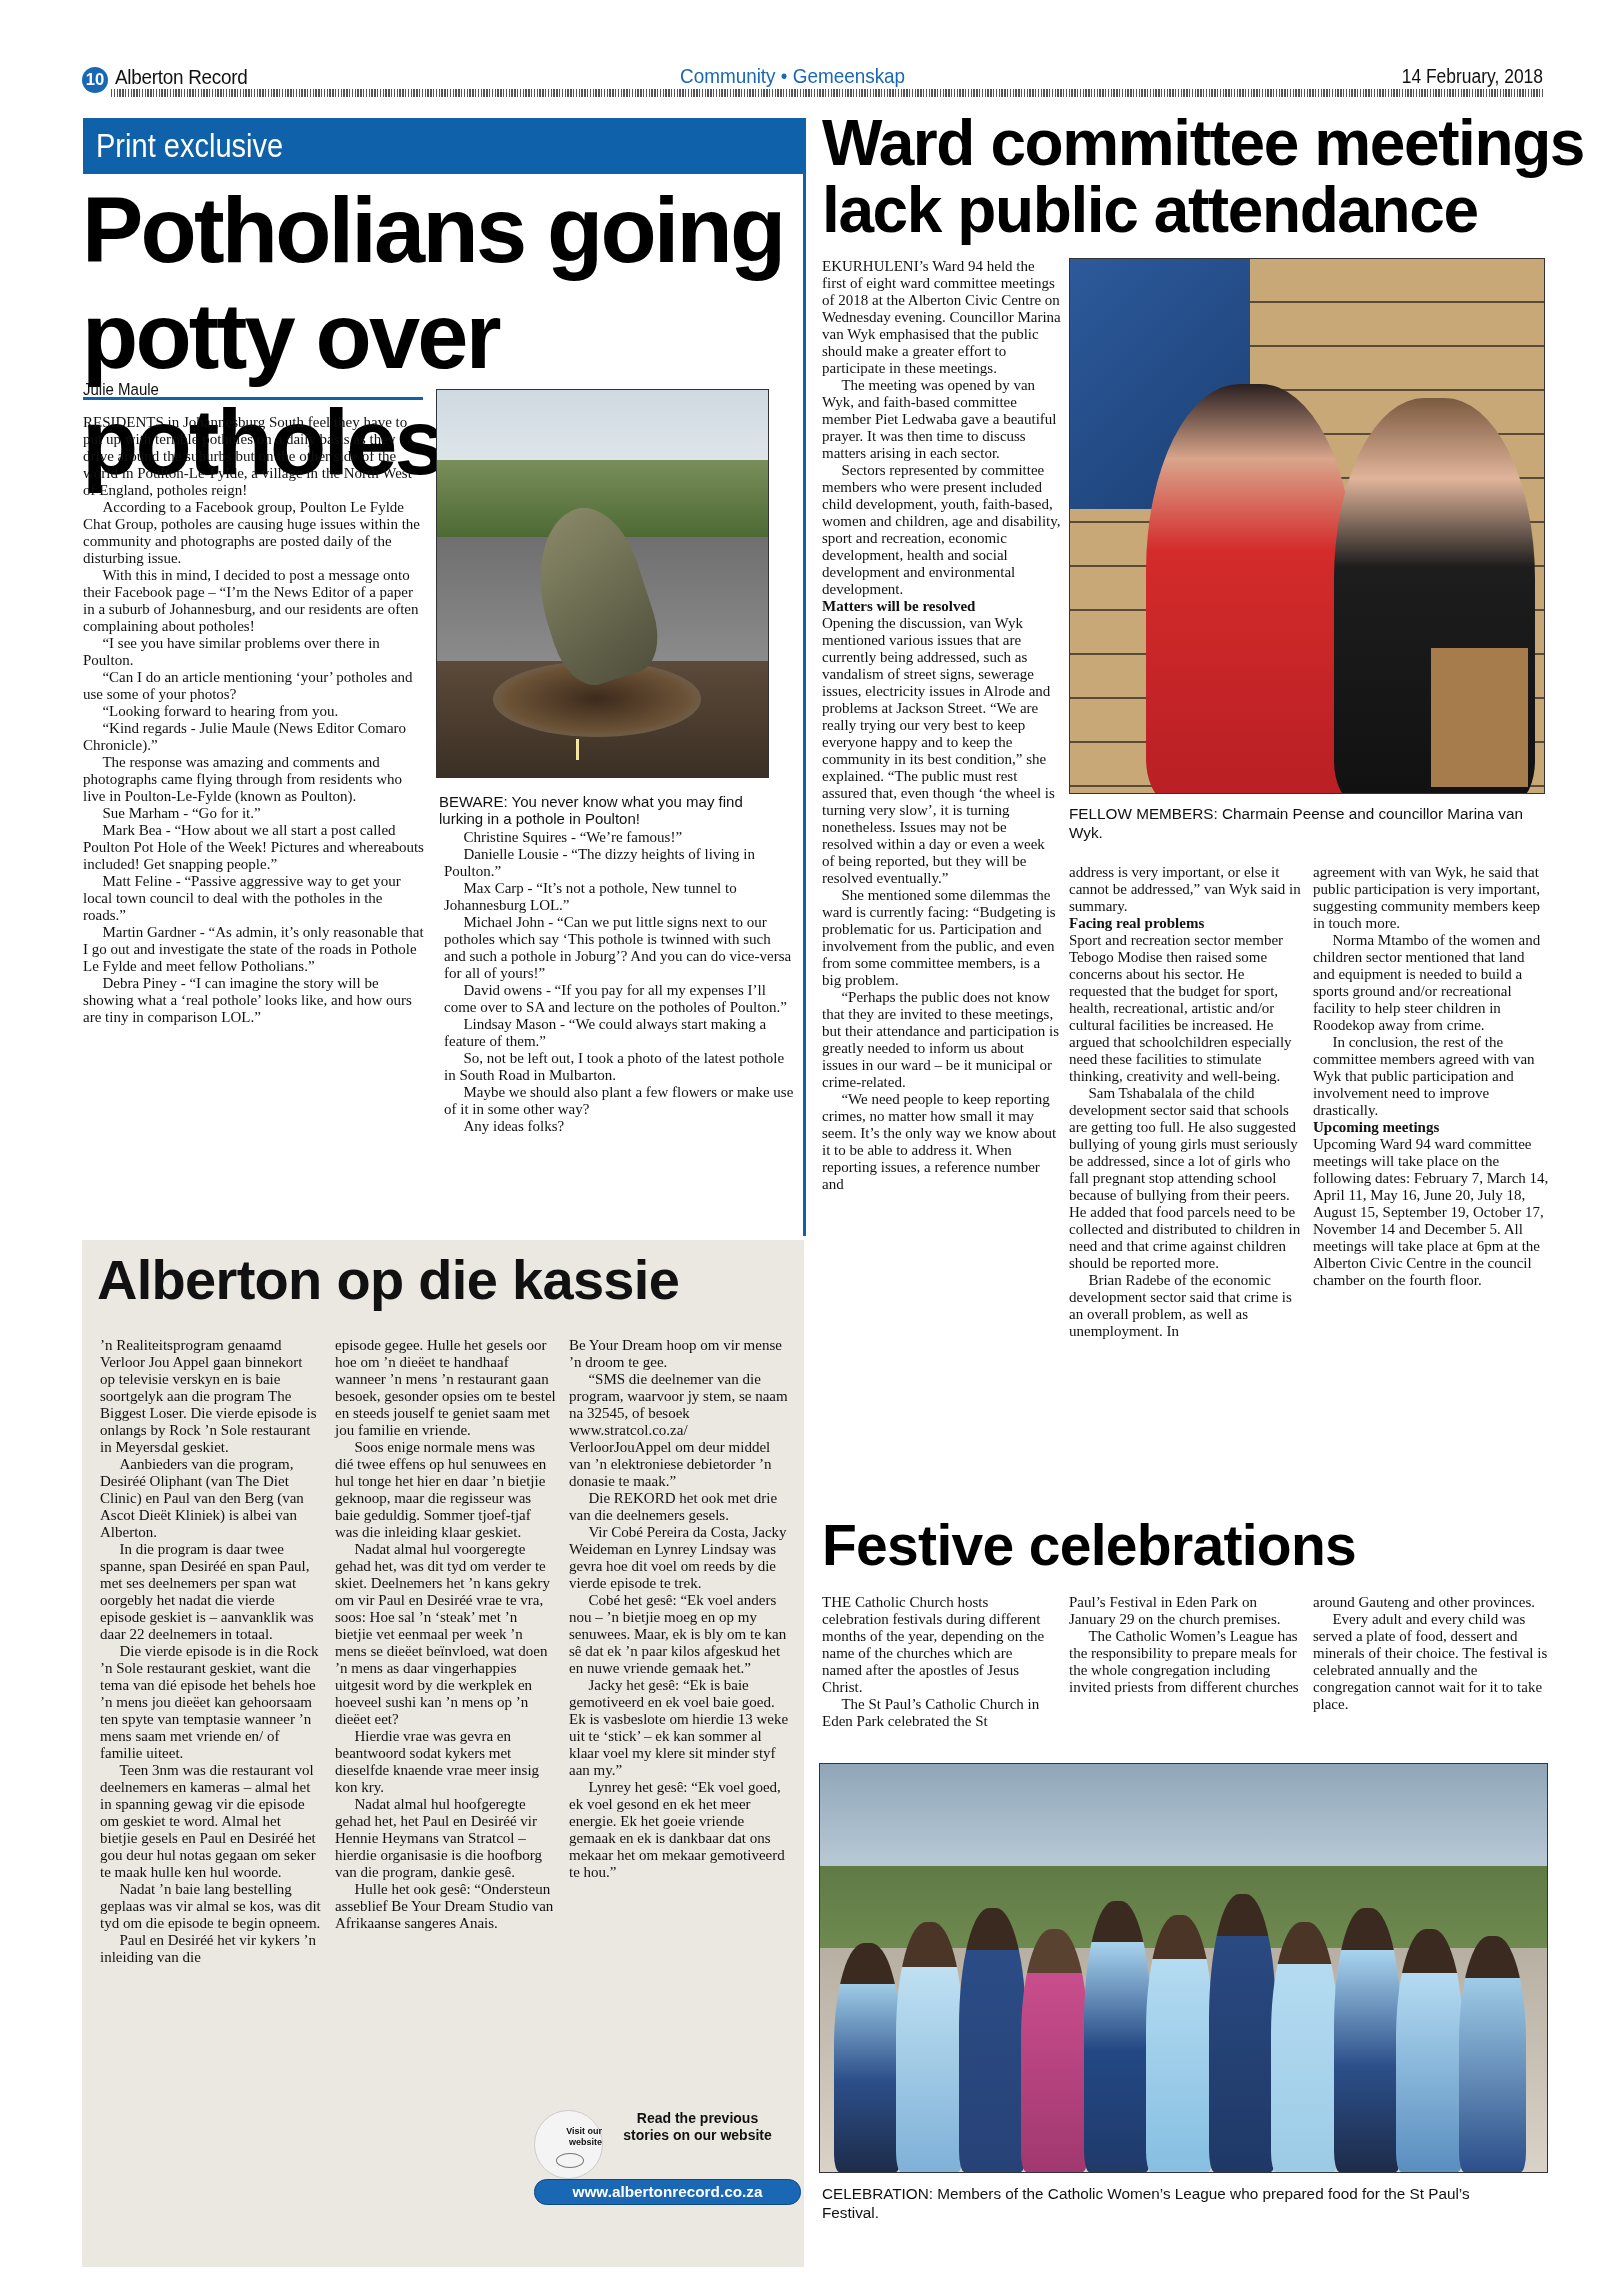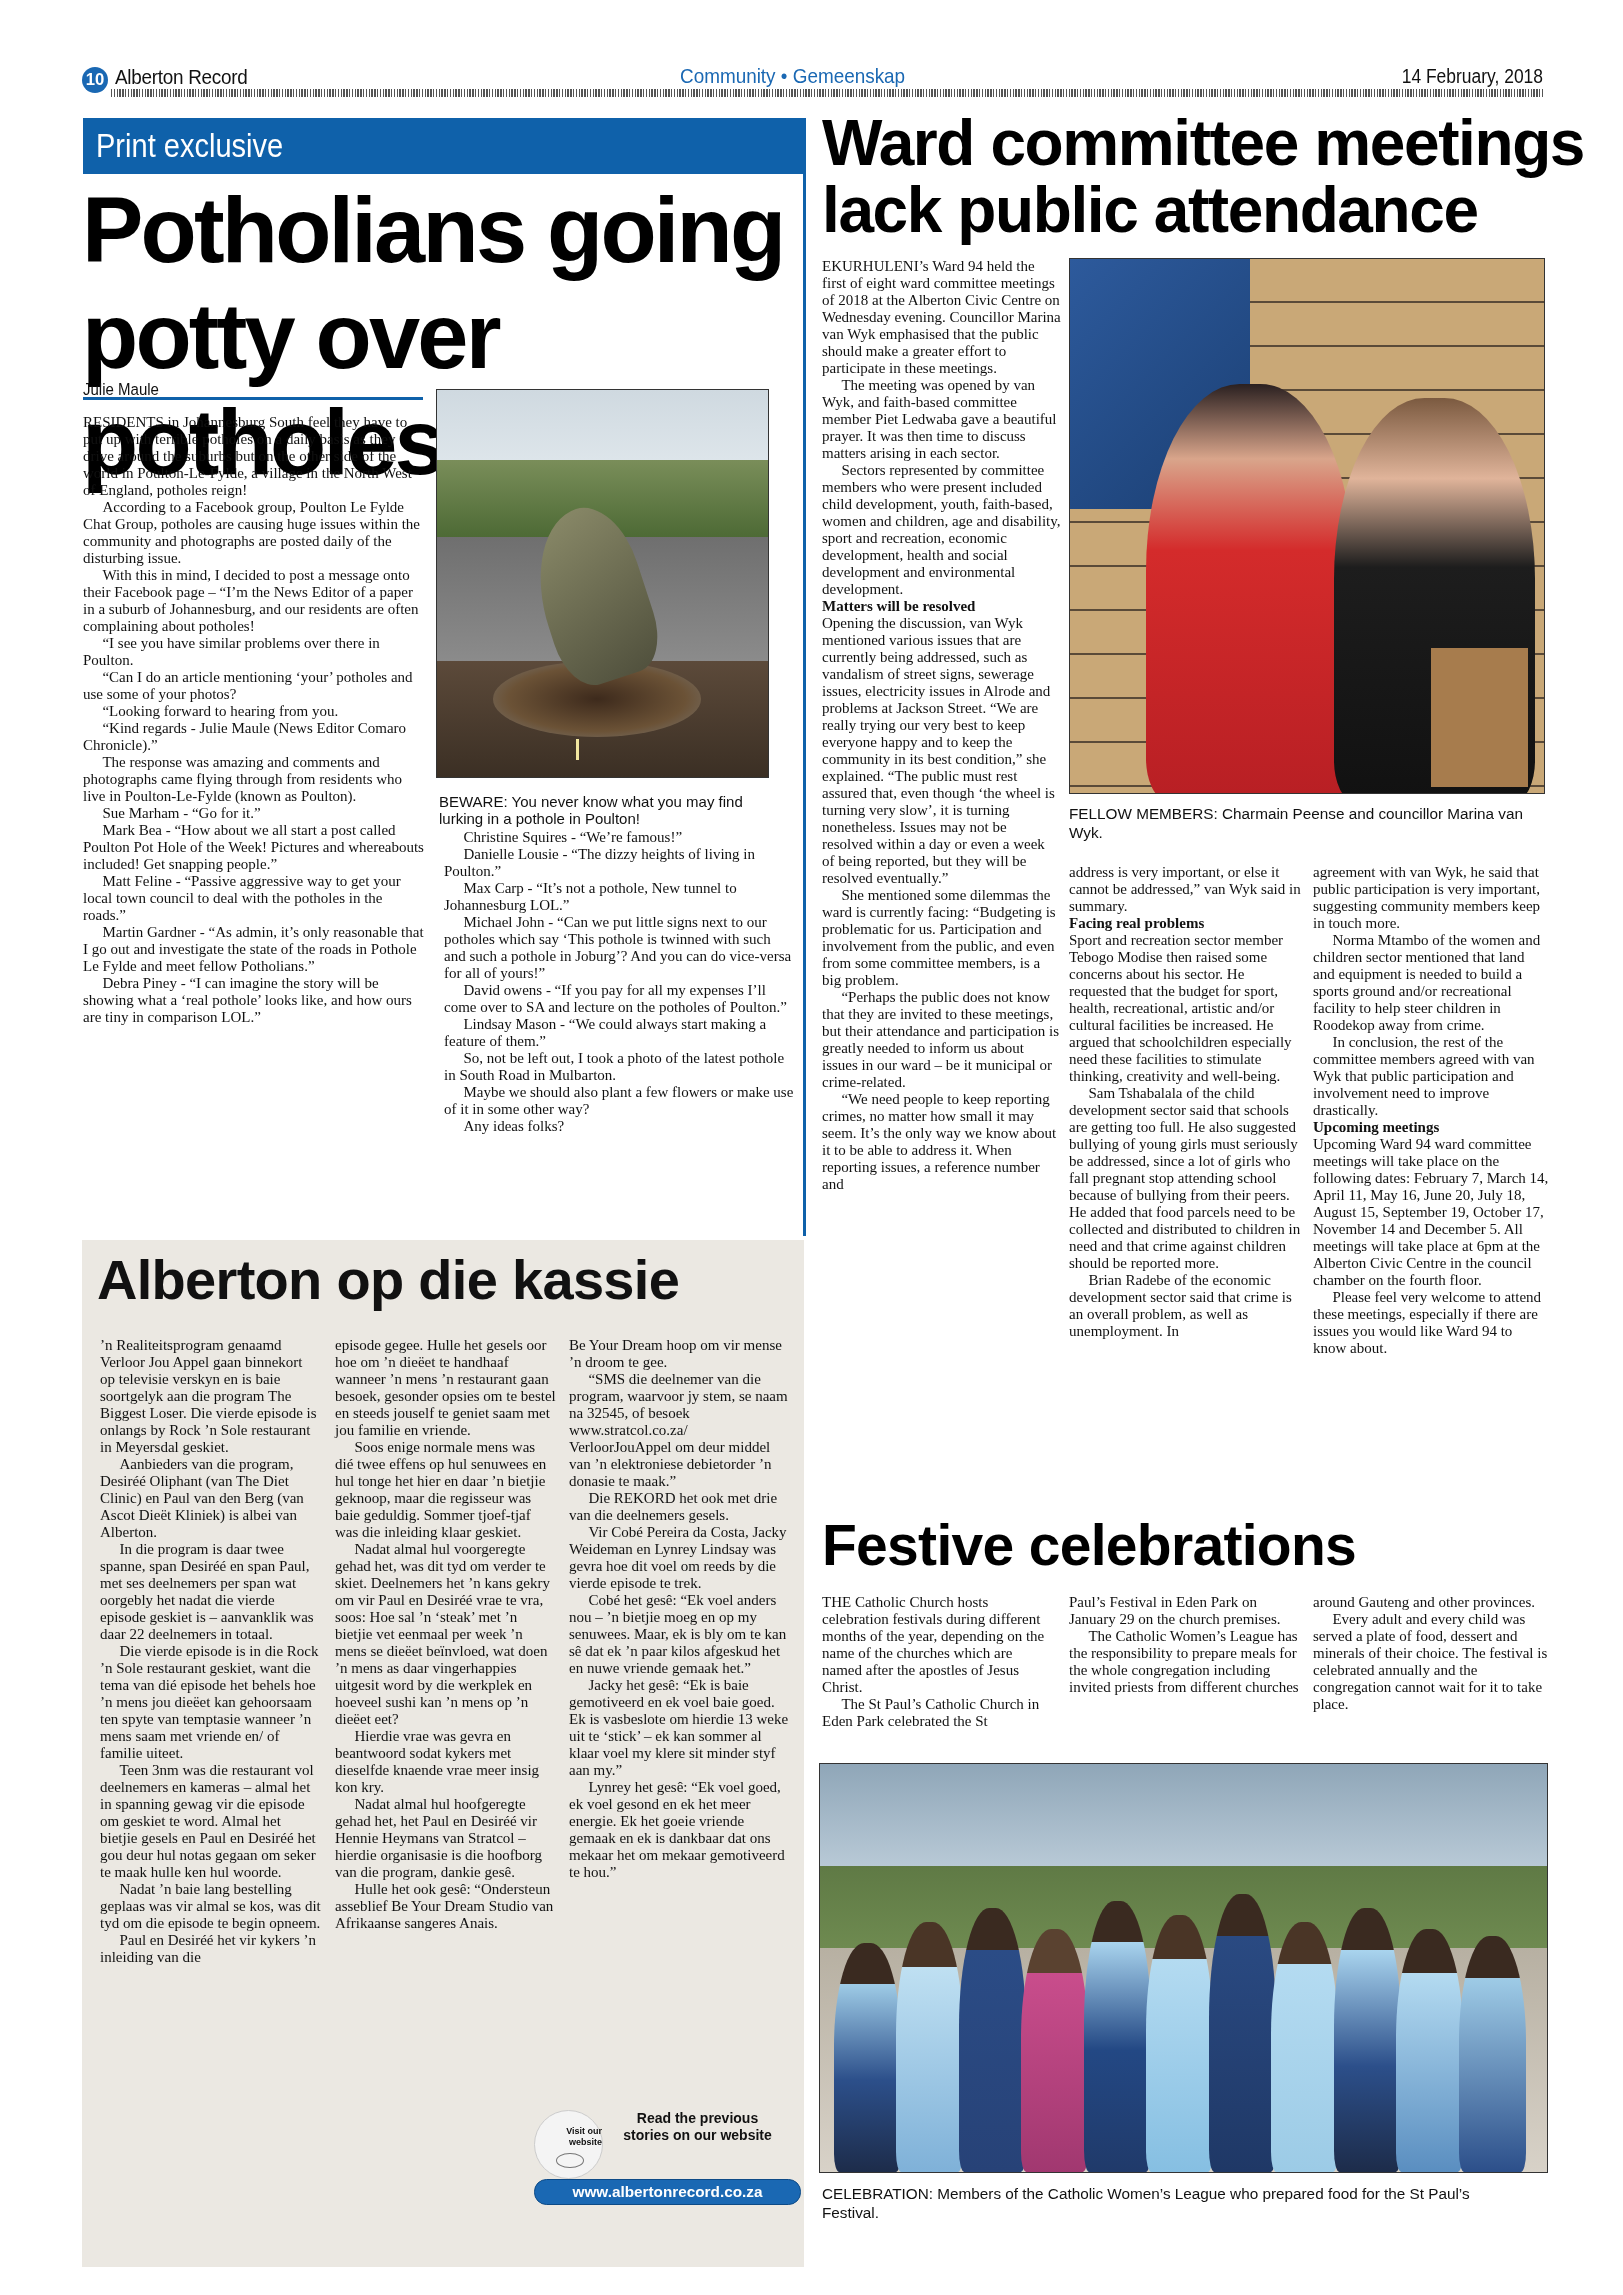--- a/index.html
+++ b/index.html
@@ -190,21 +190,20 @@
   <p>Sport and recreation sector member Tebogo Modise then raised some concerns about his sector. He requested that the budget for sport, health, recreational, artistic and/or cultural facilities be increased. He argued that schoolchildren especially need these facilities to stimulate thinking, creativity and well-being.</p>
   <p class="ind">Sam Tshabalala of the child development sector said that schools are getting too full. He also suggested bullying of young girls must seriously be addressed, since a lot of girls who fall pregnant stop attending school because of bullying from their peers. He added that food parcels need to be collected and distributed to children in need and that crime against children should be reported more.</p>
   <p class="ind">Brian Radebe of the economic development sector said that crime is an overall problem, as well as unemployment. In</p>
 </div>
 <div class="abs body-col col-w3">
   <p>agreement with van Wyk, he said that public participation is very important, suggesting community members keep in touch more.</p>
   <p class="ind">Norma Mtambo of the women and children sector mentioned that land and equipment is needed to build a sports ground and/or recreational facility to help steer children in Roodekop away from crime.</p>
   <p class="ind">In conclusion, the rest of the committee members agreed with van Wyk that public participation and involvement need to improve drastically.</p>
   <p class="sub">Upcoming meetings</p>
   <p>Upcoming Ward 94 ward committee meetings will take place on the following dates: February 7, March 14, April 11, May 16, June 20, July 18, August 15, September 19, October 17, November 14 and December 5. All meetings will take place at 6pm at the Alberton Civic Centre in the council chamber on the fourth floor.</p>
-  <p class="ind">Please feel very welcome to attend these meetings, especially if there are issues you would like Ward 94 to know about.</p>
 </div>
 
 <h1 class="abs headline-fest">Festive celebrations</h1>
 <div class="abs body-col col-f1">
   <p>THE Catholic Church hosts celebration festivals during different months of the year, depending on the name of the churches which are named after the apostles of Jesus Christ.</p>
   <p class="ind">The St Paul’s Catholic Church in Eden Park celebrated the St</p>
 </div>
 <div class="abs body-col col-f2">
   <p>Paul’s Festival in Eden Park on January 29 on the church premises.</p>
   <p class="ind">The Catholic Women’s League has the responsibility to prepare meals for the whole congregation including invited priests from different churches</p>

